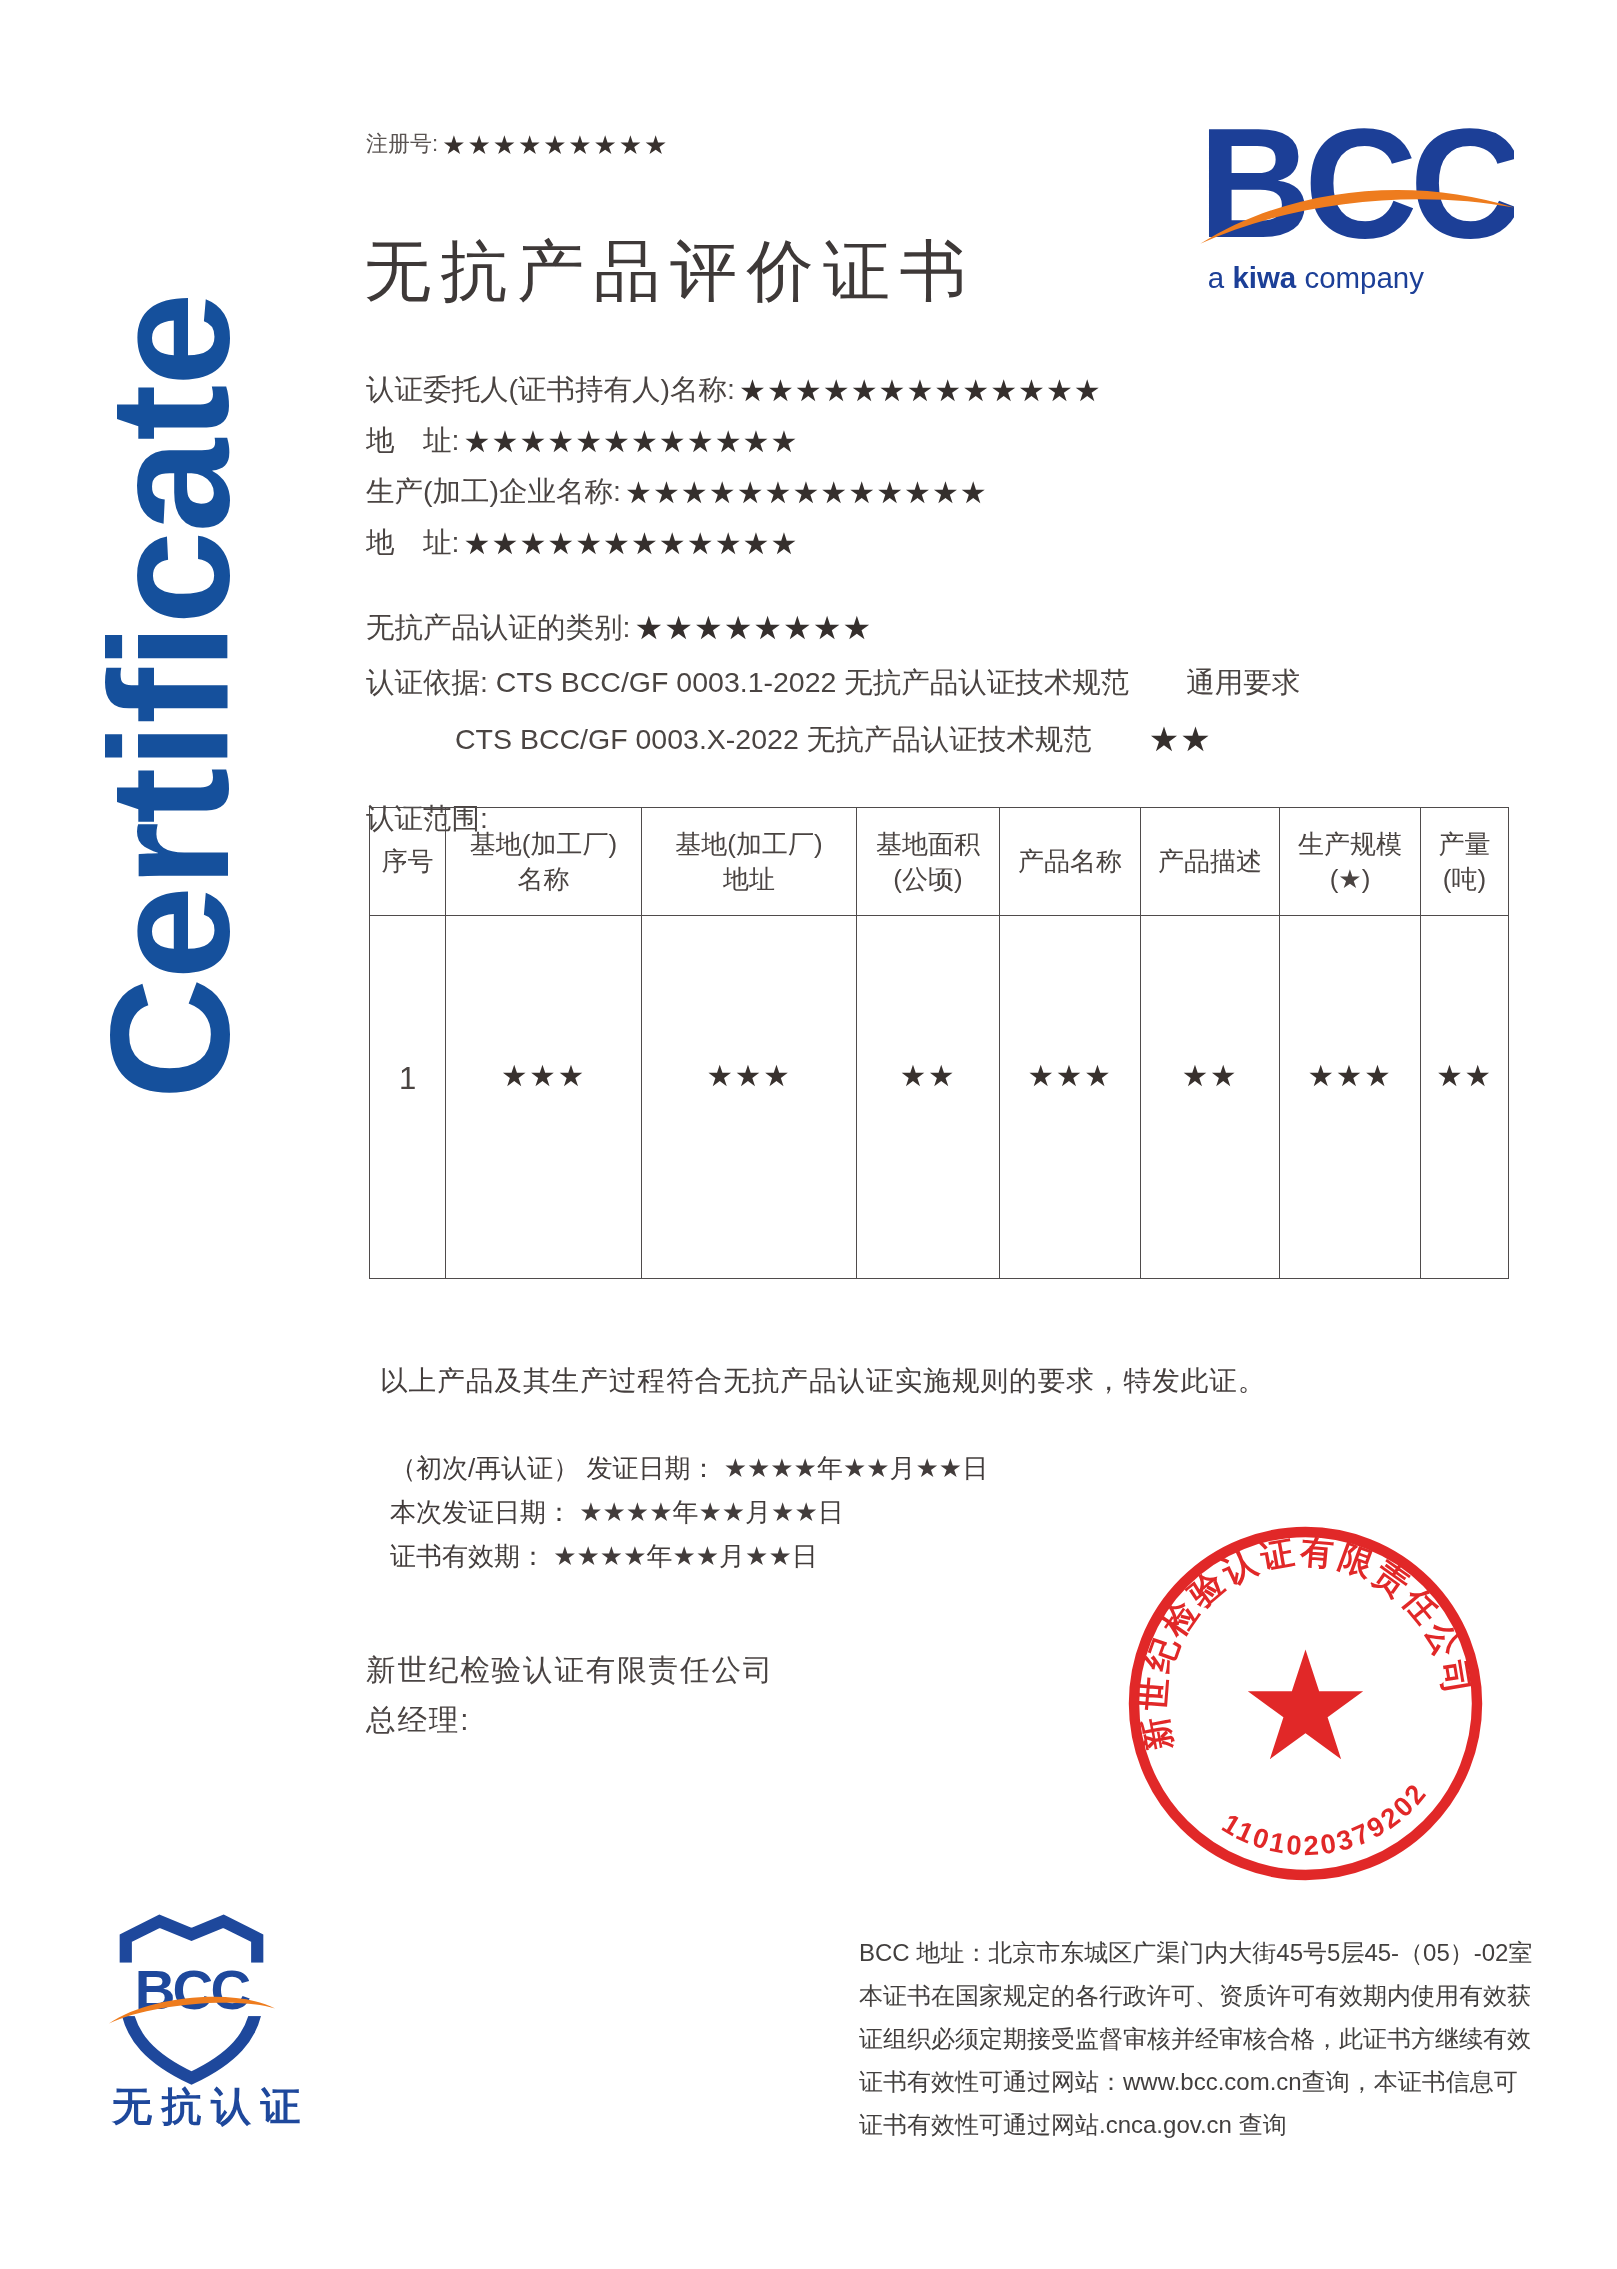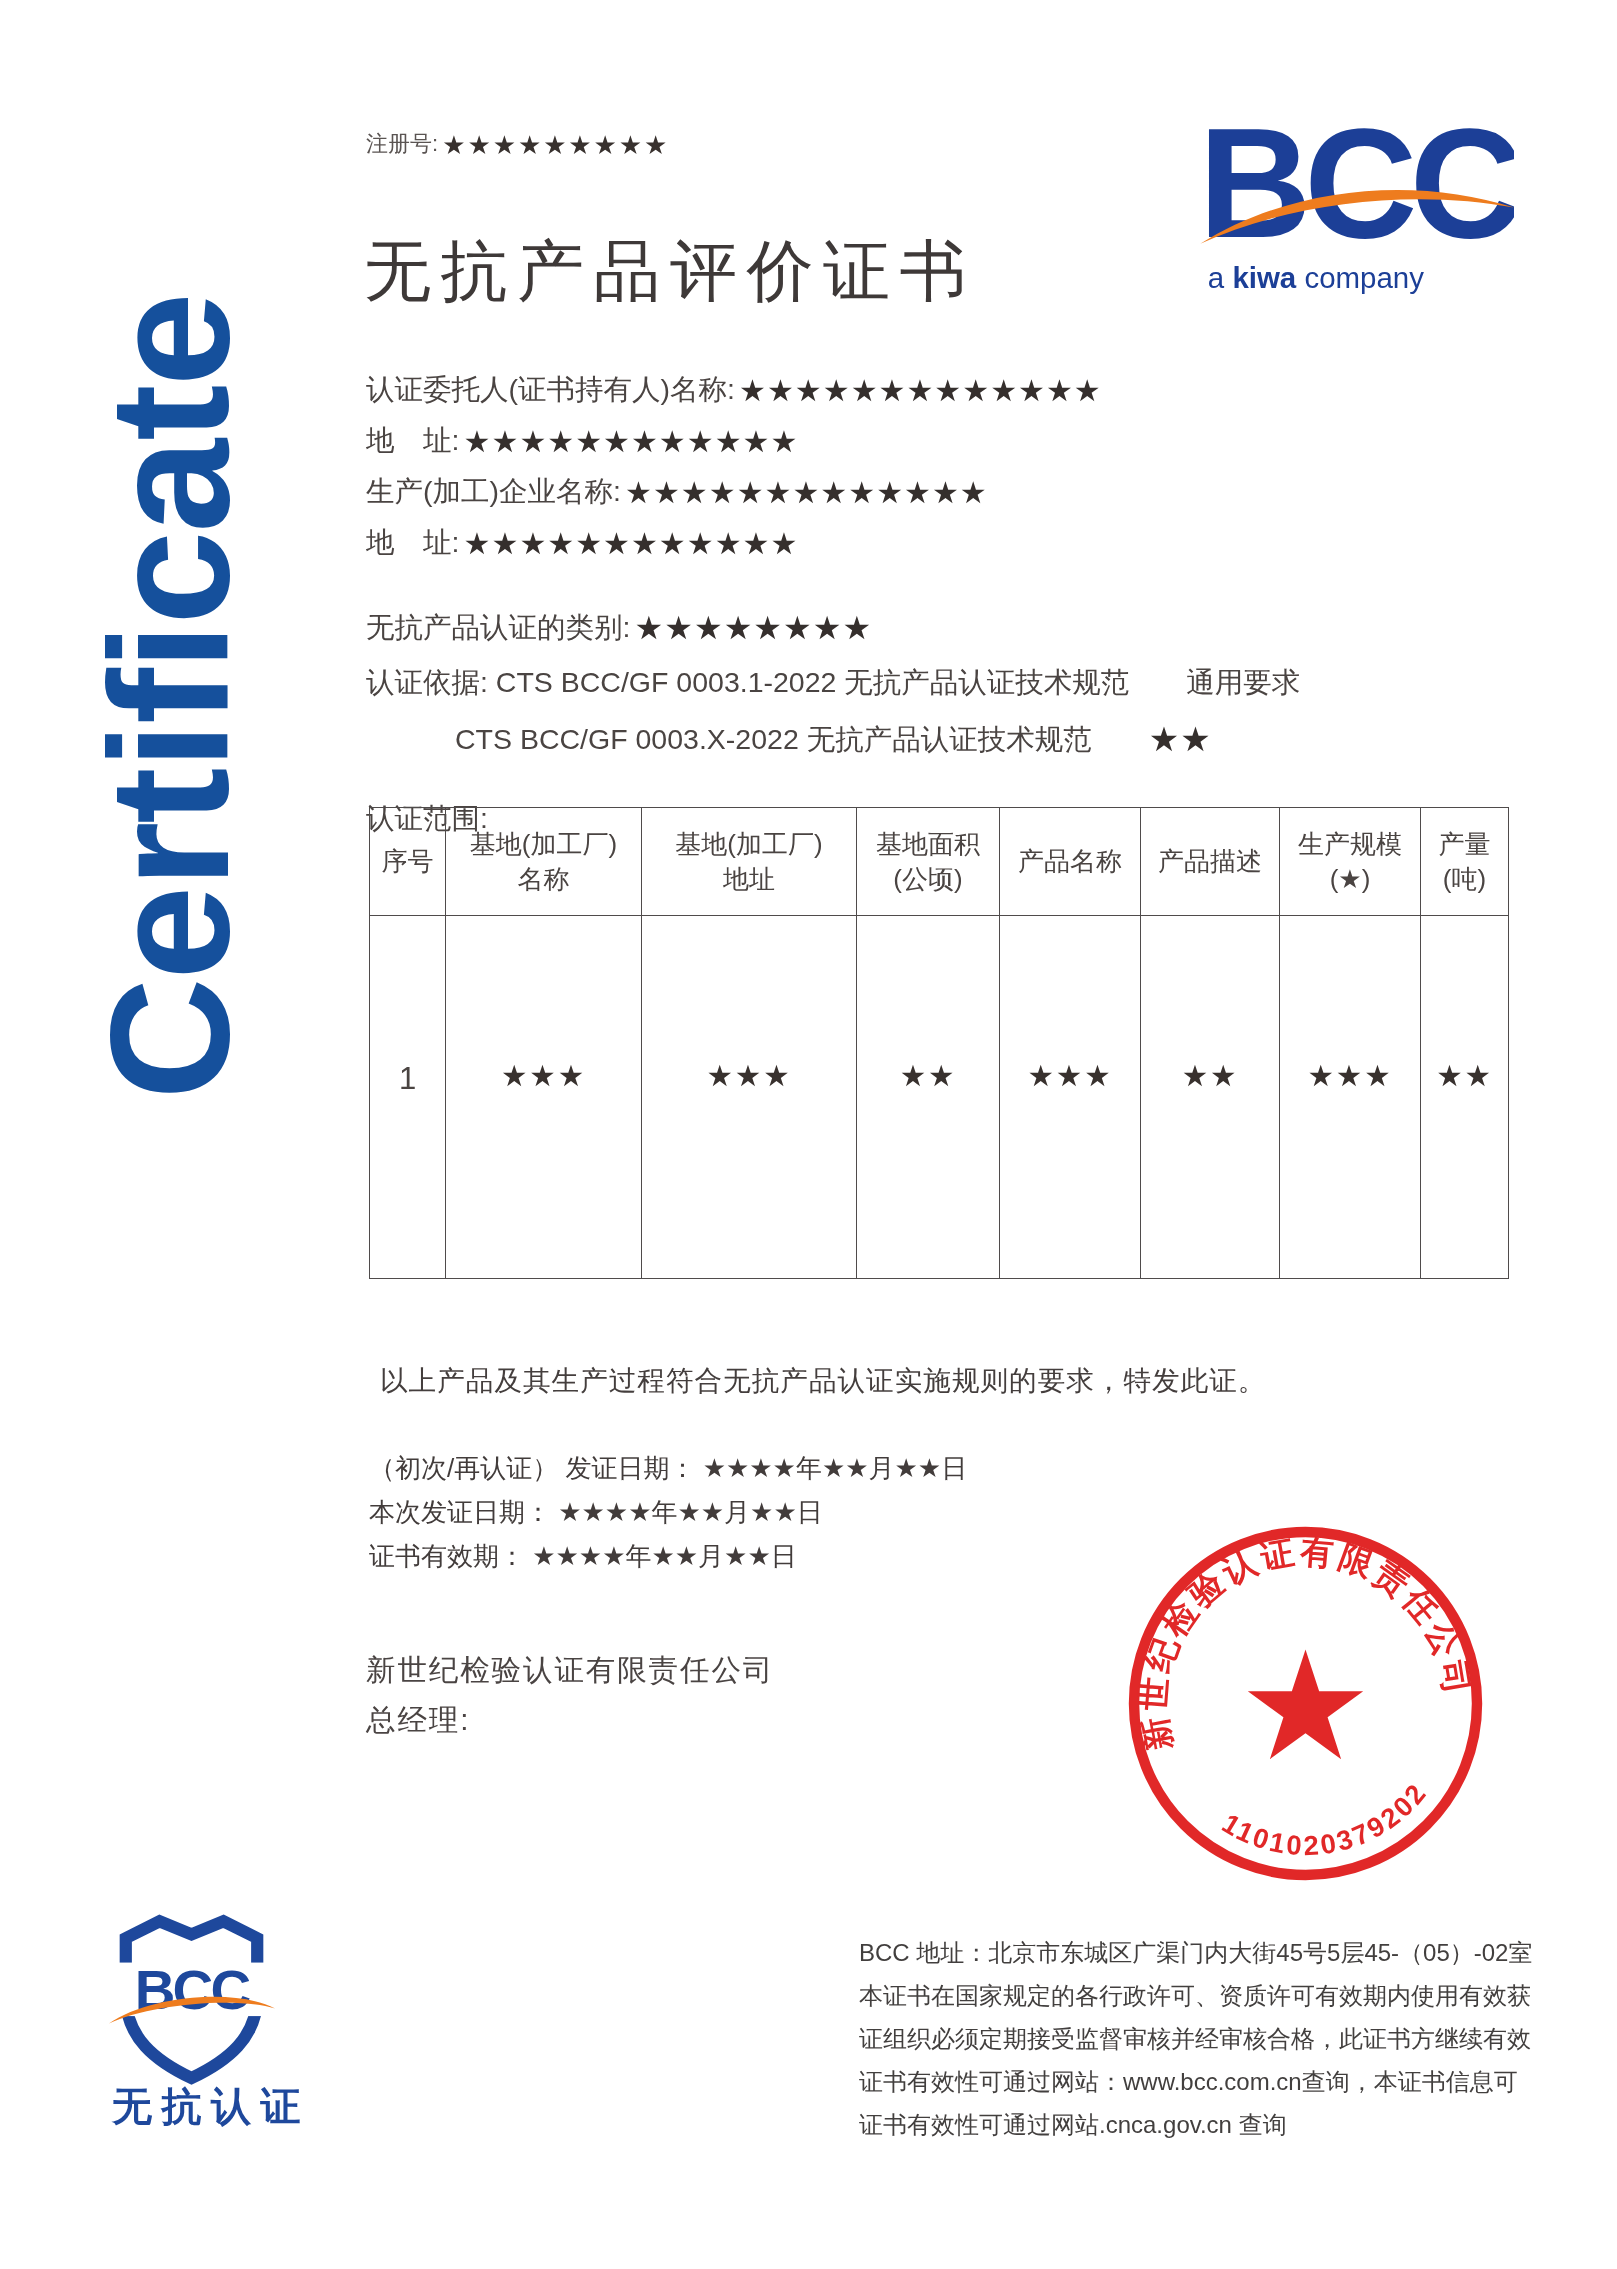--- a/index.html
+++ b/index.html
@@ -45,21 +45,21 @@
   .scope-table th { height:107px; vertical-align:middle; }
   .th-line { font-size:26px; color:#4a4442; line-height:35px; text-align:center; }
   .th-line:empty { display:none; }
   .scope-table td { height:362px; vertical-align:top; text-align:center; }
   .cell-val { padding-top:143px; font-size:29.5px; color:#38312e; letter-spacing:1.9px; }
   .cell-index { padding-top:145px; font-size:31px; color:#4a4442; letter-spacing:0; }
 
   .compliance { left:380px; top:1330px; font-size:27.6px; color:#443e3d; letter-spacing:1px;margin-top:32px; }
 
   .dates { left:369px; top:1446px; }
-  .date-line { font-size:26px; color:#423c3b; line-height:44px; white-space:pre; }
+  .date-line { font-size:26px; color:#423c3b; line-height:44px; white-space:pre;margin-left:21px; }
 
   .issuer-company { left:366px; top:1651px; font-size:29.5px; color:#4a4443; letter-spacing:1.9px; }
   .signer { left:366px; top:1701px; font-size:29.5px; color:#4a4443; letter-spacing:1.9px; }
 
   .seal { left:1116px; top:1514px; opacity:.93; }
 
   .footer-shield { left:107px; top:1908px; }
   .footer-logo-label { left:112px; top:2079px; font-size:40px; font-weight:600; color:#1e489c; letter-spacing:9.5px; }
 
   .footer-info { left:859px; top:1931px; width:647px; }

